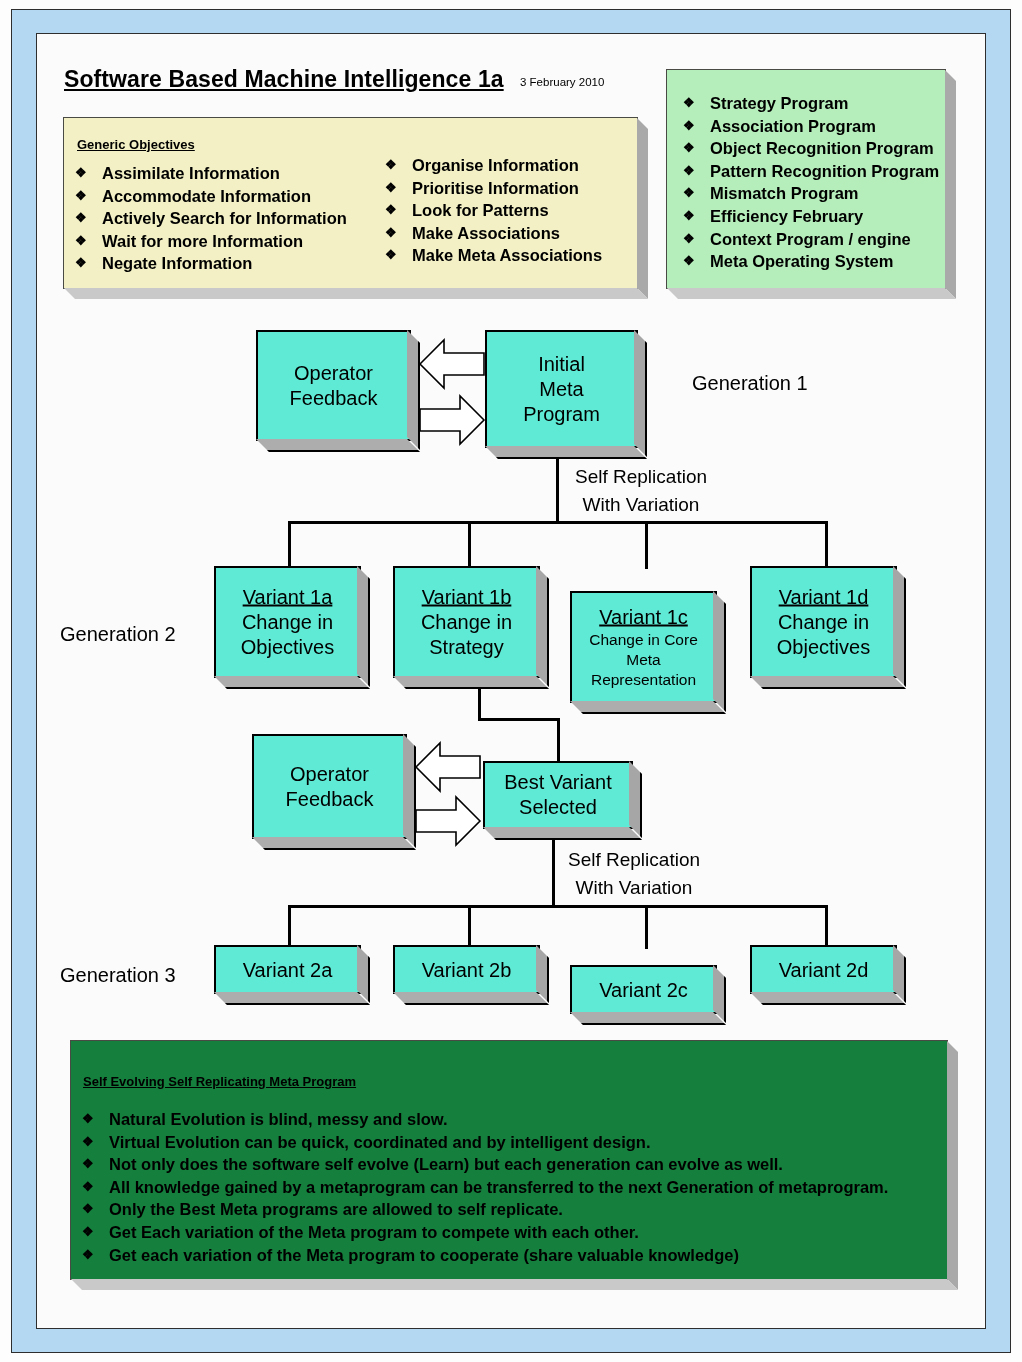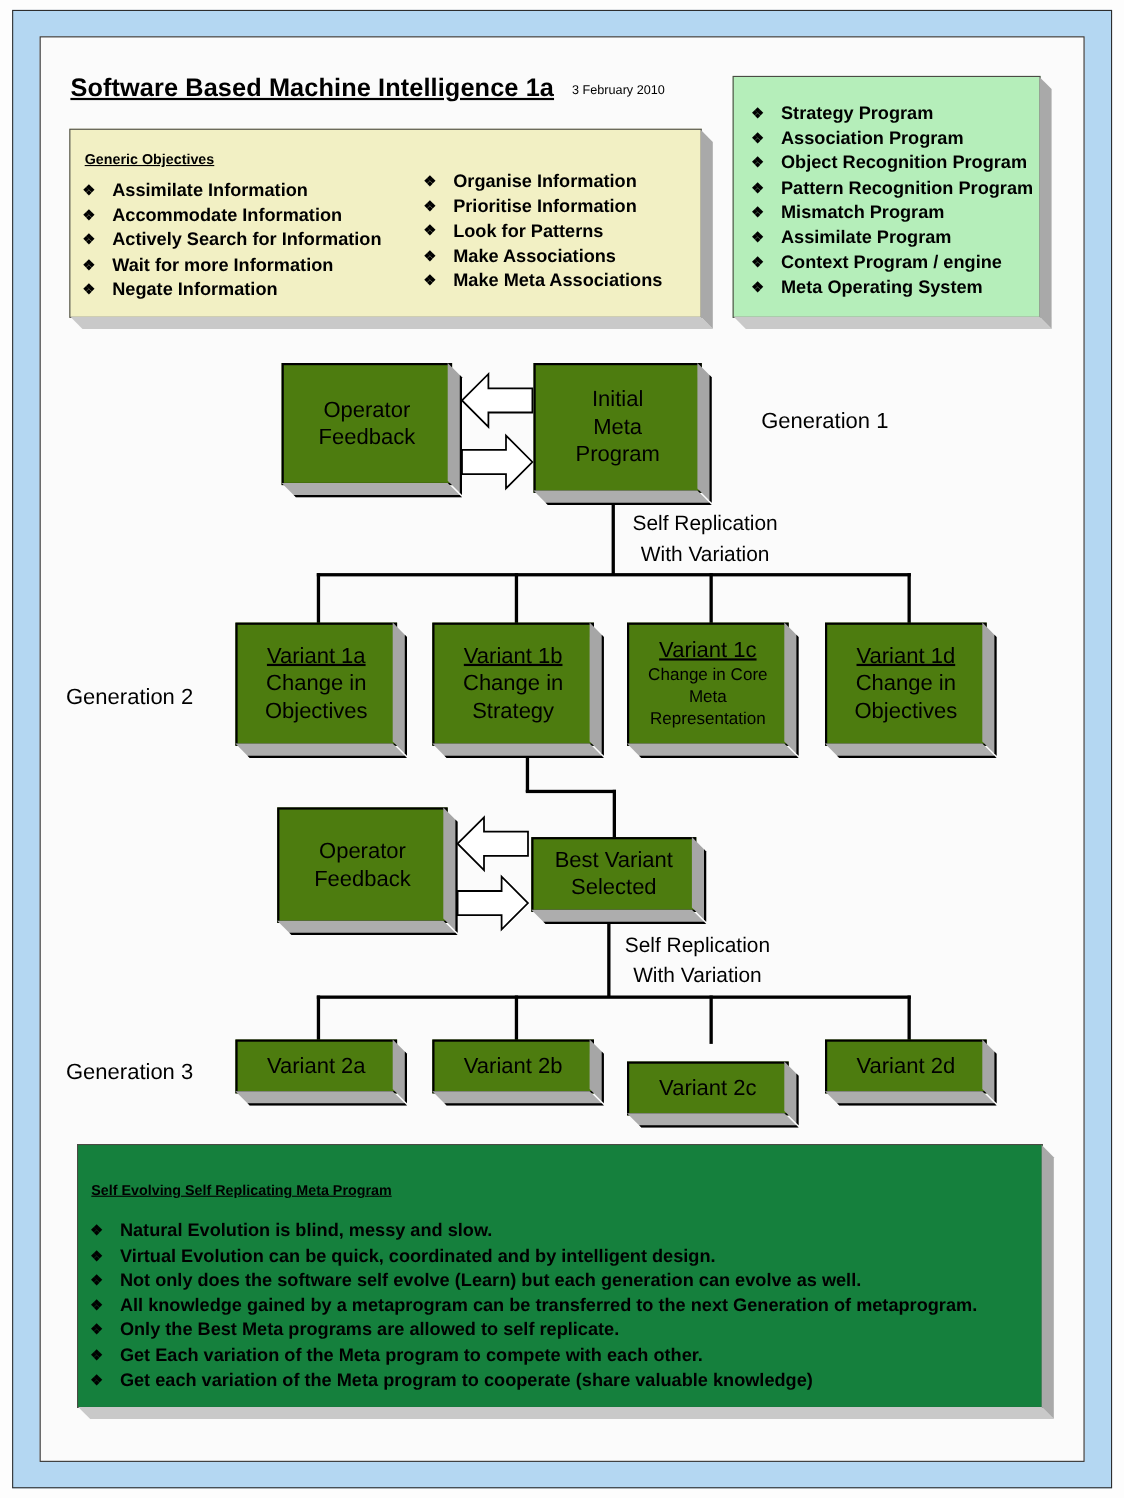--- a/index.html
+++ b/index.html
@@ -102,21 +102,21 @@
     content: "\2756";
     position: absolute;
     left: 3px; top: 0;
     font-size: 13px;
   }
 
   
   .box3d {
     position: absolute;
     box-sizing: border-box;
-    background: #4d7c0f;
+    background: #5eead4;
     border: 2px solid #000;
     z-index: 5;
   }
   .box3d .b-r {
     position: absolute;
     right: -11px; top: -2px;
     width: 11px; height: 100%;
     background: #a6a6a6;
     border-right: 2px solid #000;
     box-sizing: content-box;
@@ -218,21 +218,21 @@
 
   <div class="panel panel-green" style="left:666px; top:69px; width:280px; height:220px;">
     <div class="bev-r"></div>
     <div class="bev-b"></div>
     <ul class="bullets" style="position:absolute; left:13px; top:22px;">
       <li>Strategy Program</li>
       <li>Association Program</li>
       <li>Object Recognition Program</li>
       <li>Pattern Recognition Program</li>
       <li>Mismatch Program</li>
-      <li>Assimilate Program</li>
+      <li>Efficiency February</li>
       <li>Context Program / engine</li>
       <li>Meta Operating System</li>
     </ul>
   </div>
 
   <div class="box3d" style="left:256px; top:330px; width:155px; height:111px;">
     <div class="b-r"></div>
     <div class="b-b"></div>
     <div class="b-txt">
       <span>Operator</span><br>
@@ -290,21 +290,21 @@
   <div class="box3d" style="left:393px; top:566px; width:147px; height:112px;">
     <div class="b-r"></div>
     <div class="b-b"></div>
     <div class="b-txt">
       <span class="ul">Variant 1b</span>
       <span>Change in</span><br>
       <span>Strategy</span>
     </div>
   </div>
 
-  <div class="box3d" style="left:570px; top:566px; width:147px; height:112px;">
+  <div class="box3d" style="left:570px; top:591px; width:147px; height:112px;">
     <div class="b-r"></div>
     <div class="b-b"></div>
     <div class="b-txt">
       <span class="ul">Variant 1c</span>
       <span class="sm">Change in Core</span>
       <span class="sm">Meta</span>
       <span class="sm">Representation</span>
     </div>
   </div>
 

